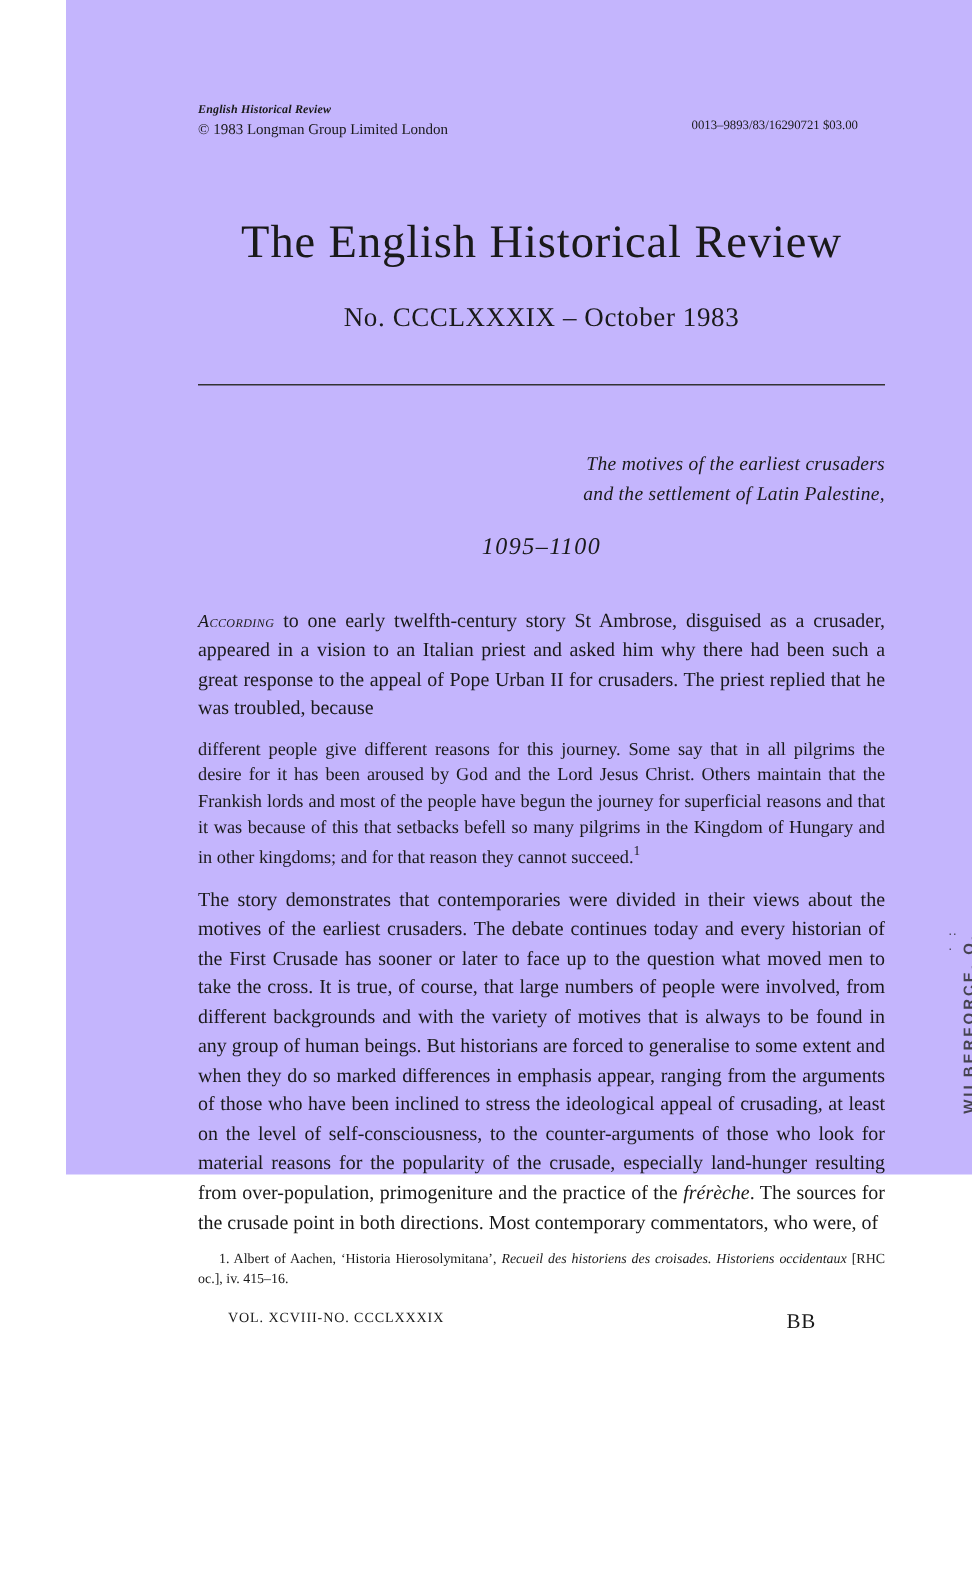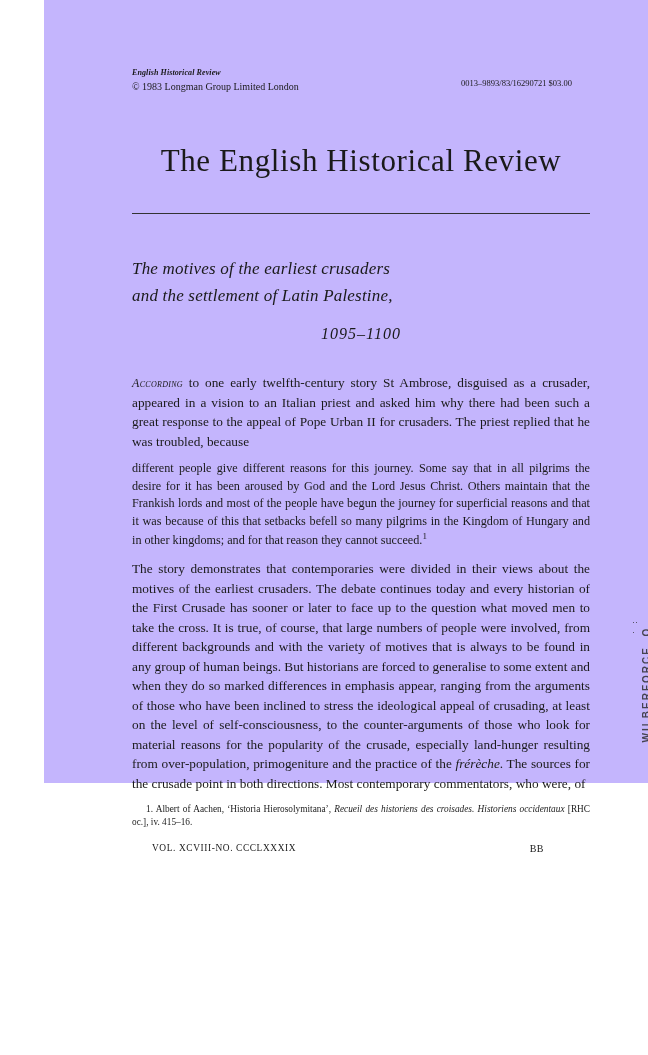--- a/index.html
+++ b/index.html
@@ -78,23 +78,23 @@
   .rule {
     margin-top: 34px;
     border-top: 1px solid #333;
     width: 100%;
     height: 0;
   }
 
   
   .article-title {
     margin-top: 42px;
-    text-align: left;
-    font-style: italic;
-    font-size: 17px;
+    text-align: right;
+    font-style: italic;
+    font-size: 13px;
     line-height: 1.55;
     letter-spacing: 0.2px;
   }
   .article-dates {
     margin-top: 16px;
     text-align: center;
     font-style: italic;
     font-size: 16px;
     letter-spacing: 1px;
   }
@@ -143,21 +143,21 @@
   .runfoot {
     margin-top: 14px;
     display: flex;
     justify-content: space-between;
     font-size: 9.4px;
     letter-spacing: 0.6px;
     padding-left: 20px;
     gap: 13px;
   }
   .runfoot .sig {
-    font-size: 10px;
+    font-size: 14px;
     letter-spacing: 0.5px;
     padding-right: 46px;
   }
 
   
   .stamp {
     position: absolute;
     right: 14px;
     bottom: 18px;
     width: 46px;
@@ -211,20 +211,21 @@
 
     <div class="masthead">
       <div class="masthead-left">
         <span class="journal-italic">English Historical Review</span>
         <span class="copyright-line">© 1983 Longman Group Limited London</span>
       </div>
       <div class="issn-line">0013–9893/83/16290721 $03.00</div>
     </div>
 
     <div class="journal-title">The English Historical Review</div>
+    <div class="issue-line">No. CCCLXXXIX – October 1983</div>
 
     <div class="rule"></div>
 
     <div class="article-title">
       <div>The motives of the earliest crusaders</div>
       <div>and the settlement of Latin Palestine,</div>
     </div>
     <div class="article-dates">1095–1100</div>
 
     <div class="body-text">

